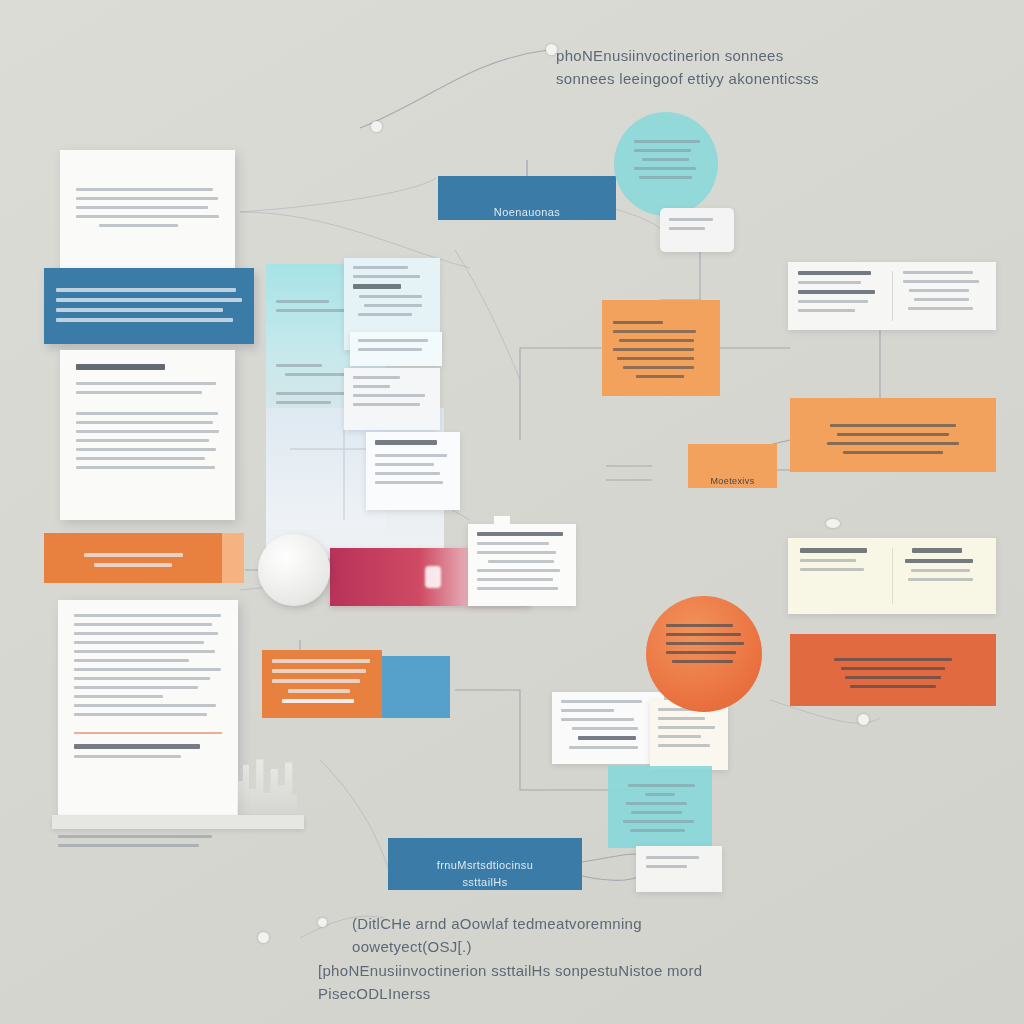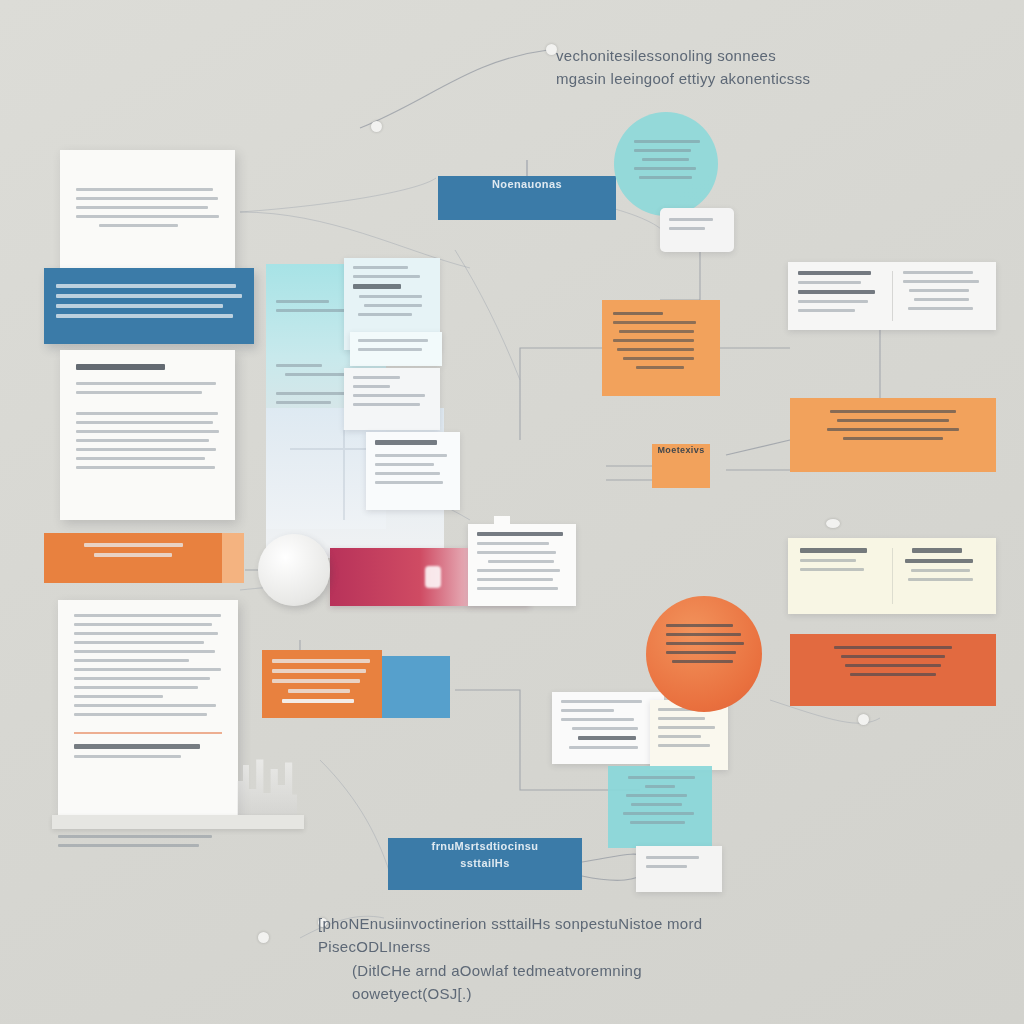--- a/index.html
+++ b/index.html
@@ -34,21 +34,21 @@
   .card {
     position: absolute;
     background: #f7f7f5;
     box-shadow: 0 2px 6px rgba(60,60,70,.14);
   }
   .paper {
     position:absolute;
     background:#fafaf8;
     box-shadow: 3px 4px 10px rgba(60,60,70,.18);
   }
-  .bar { position:absolute; display:flex; align-items:flex-start; justify-content:center;font-weight:bold; }
+  .bar { position:absolute; display:flex; align-items:flex-end; justify-content:center; }
   .blue    { background:#3b7ba8; }
   .blue2   { background:#4a8ebd; }
   .orange  { background:#e8813f; }
   .orange2 { background:#f2a25c; }
   .orange3 { background:#e26a40; }
   .cream   { background:#f8f6e4; }
   .cyan    { background:#8ad8da; }
 
   .bar-label {
     color:#edf3f7; font-size:11px; letter-spacing:.4px;
@@ -115,22 +115,22 @@
   </svg>
 
   <div class="node-dot" style="left:371px;top:121px;"></div>
   <div class="node-dot" style="left:546px;top:44px;"></div>
   <div class="node-dot" style="left:258px;top:932px;"></div>
   <div class="node-dot" style="left:318px;top:918px;width:9px;height:9px;"></div>
   <div class="node-dot" style="left:826px;top:519px;width:14px;height:9px;border-radius:50%;"></div>
   <div class="node-dot" style="left:858px;top:714px;"></div>
 
   <div class="caption" style="left:556px;top:44px;width:300px;text-align:left;">
-    <div>vechonitesilessonoling  sonnees</div>
-    <div>mgasin leeingoof ettiyy akonenticsss</div>
+    <div>phoNEnusiinvoctinerion  sonnees</div>
+    <div>sonnees leeingoof ettiyy akonenticsss</div>
   </div>
 
   <div class="paper" style="left:60px;top:150px;width:175px;height:120px;padding:38px 16px 0;">
     <div class="txtblock">
       <div class="ln thin" style="width:96%"></div>
       <div class="ln thin" style="width:99%"></div>
       <div class="ln thin" style="width:92%"></div>
       <div class="ln thin" style="width:100%"></div>
       <div class="ln thin" style="width:55%;margin-left:16%"></div>
     </div>
@@ -323,21 +323,21 @@
       <div class="ln dark" style="width:52%;height:3px;opacity:.6"></div>
       <div class="ln dark" style="width:86%;height:3px;opacity:.55"></div>
       <div class="ln dark" style="width:78%;height:3px;opacity:.55;margin-left:6%"></div>
       <div class="ln dark" style="width:84%;height:3px;opacity:.55"></div>
       <div class="ln dark" style="width:80%;height:3px;opacity:.55;margin-left:4%"></div>
       <div class="ln dark" style="width:74%;height:3px;opacity:.55;margin-left:10%"></div>
       <div class="ln dark" style="width:50%;height:3px;opacity:.55;margin-left:24%"></div>
     </div>
   </div>
 
-  <div class="bar orange2" style="left:652px;top:444px;width:58px;height:44px;">
+  <div class="bar orange2" style="left:688px;top:444px;width:89px;height:44px;">
     <div class="bar-label dark" style="font-size:9px;">Moetexivs</div>
   </div>
 
   <div class="card" style="left:788px;top:262px;width:208px;height:68px;padding:9px 10px;display:flex;gap:10px;background:#f6f6f5;">
     <div class="txtblock" style="flex:1">
       <div class="ln dark" style="width:88%;height:4px"></div>
       <div class="ln thin" style="width:76%"></div>
       <div class="ln dark" style="width:92%;height:4px"></div>
       <div class="ln thin" style="width:84%"></div>
       <div class="ln thin" style="width:68%"></div>
@@ -398,17 +398,17 @@
   <div class="bar blue" style="left:388px;top:838px;width:194px;height:52px;">
     <div class="bar-label" style="white-space:pre-line;">frnuMsrtsdtiocinsu
 ssttailHs</div>
   </div>
   <div class="card" style="left:636px;top:846px;width:86px;height:46px;padding:10px 10px;background:#f4f4f3;">
     <div class="ln thin" style="width:80%"></div>
     <div class="ln thin" style="width:62%"></div>
   </div>
 
   <div class="caption" style="left:318px;top:912px;width:420px;text-align:left;">
+    <div style="padding-left:34px;">(DitlCHe arnd aOowlaf tedmeatvoremning oowetyect(OSJ[.)</div>
     <div>[phoNEnusiinvoctinerion ssttailHs sonpestuNistoe mord PisecODLInerss</div>
-    <div style="padding-left:34px;">(DitlCHe arnd aOowlaf tedmeatvoremning oowetyect(OSJ[.)</div>
   </div>
 
 </div>
 
 </body></html>

